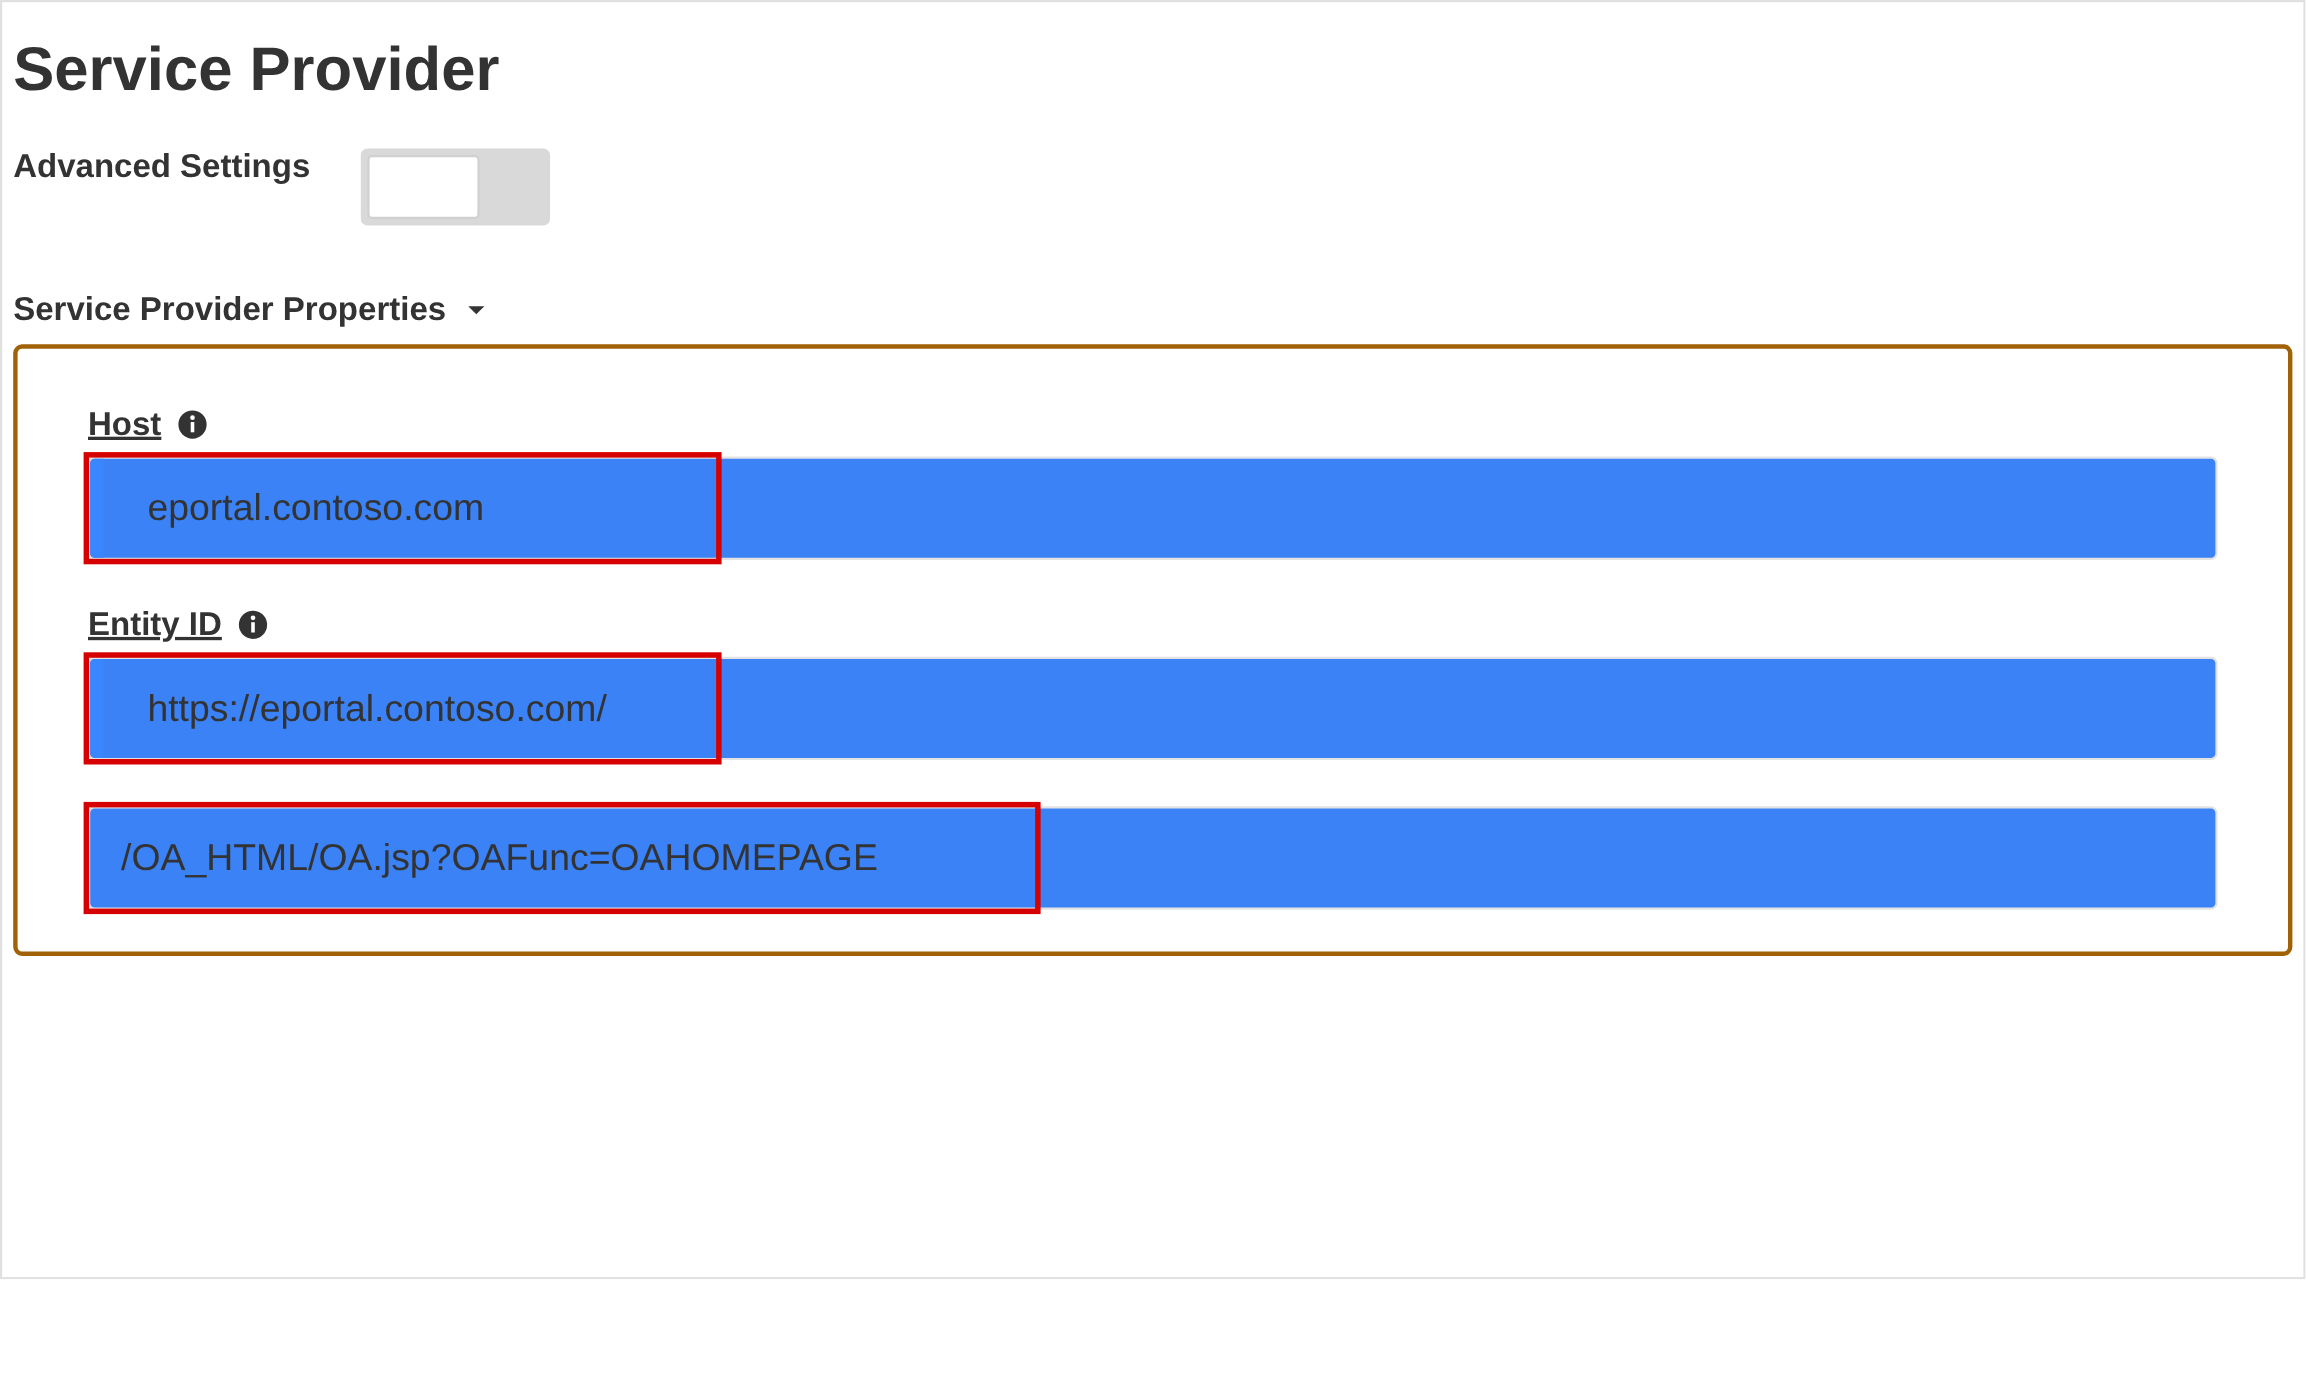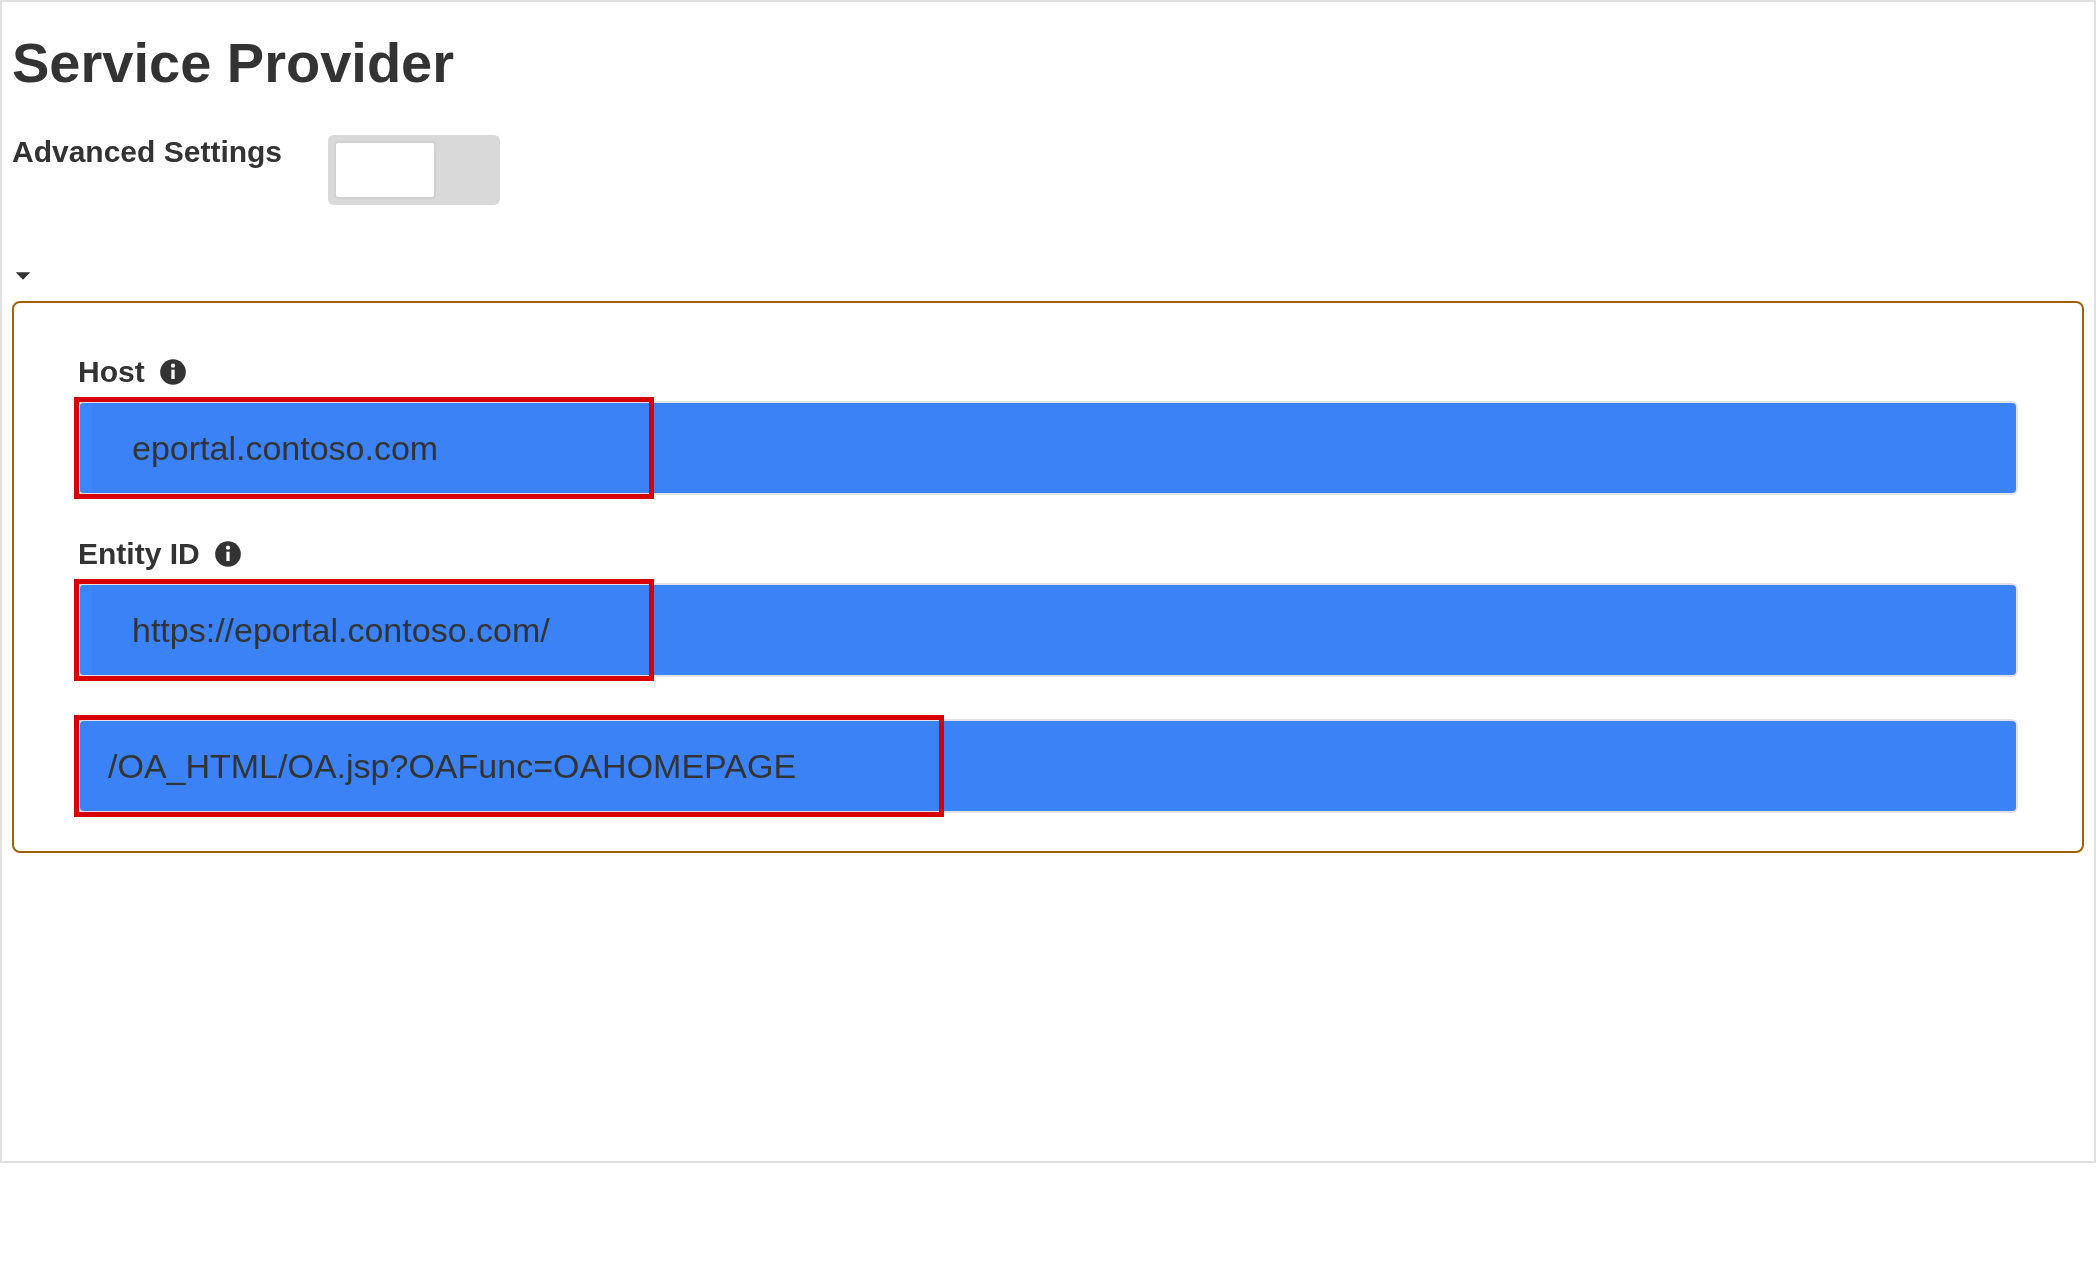--- a/index.html
+++ b/index.html
@@ -62,23 +62,24 @@
     margin-bottom: 14px;
     cursor: pointer;
   }
   .chev-down-icon svg {
     width: 22px;
     height: 22px;
     fill: #333333;
     display: block;
   }
   .panel {
-    border: 2px solid #a16207;
+    border: 4px solid #a16207;
     border-radius: 8px;
     padding: 52px 64px 38px 64px;
+    text-decoration: underline;
   }
   .field-block {
     margin-bottom: 42px;
   }
   .field-label-row {
     display: flex;
     align-items: center;
     gap: 14px;
     margin-bottom: 12px;
   }
@@ -163,20 +164,21 @@
   <h1 class="page-title">Service Provider</h1>
 
   <div class="adv-row">
     <div class="adv-label">Advanced Settings</div>
     <div class="toggle">
       <div class="toggle-knob"></div>
     </div>
   </div>
 
   <div class="section-header">
+    <span>Service Provider Properties</span>
     <span class="chev-down-icon">
       <svg viewBox="0 0 24 24">
           <path d="M4 8 L12 16 L20 8 Z"></path>
         </svg>
     </span>
   </div>
 
   <div class="panel">
 
     <div class="field-block">

